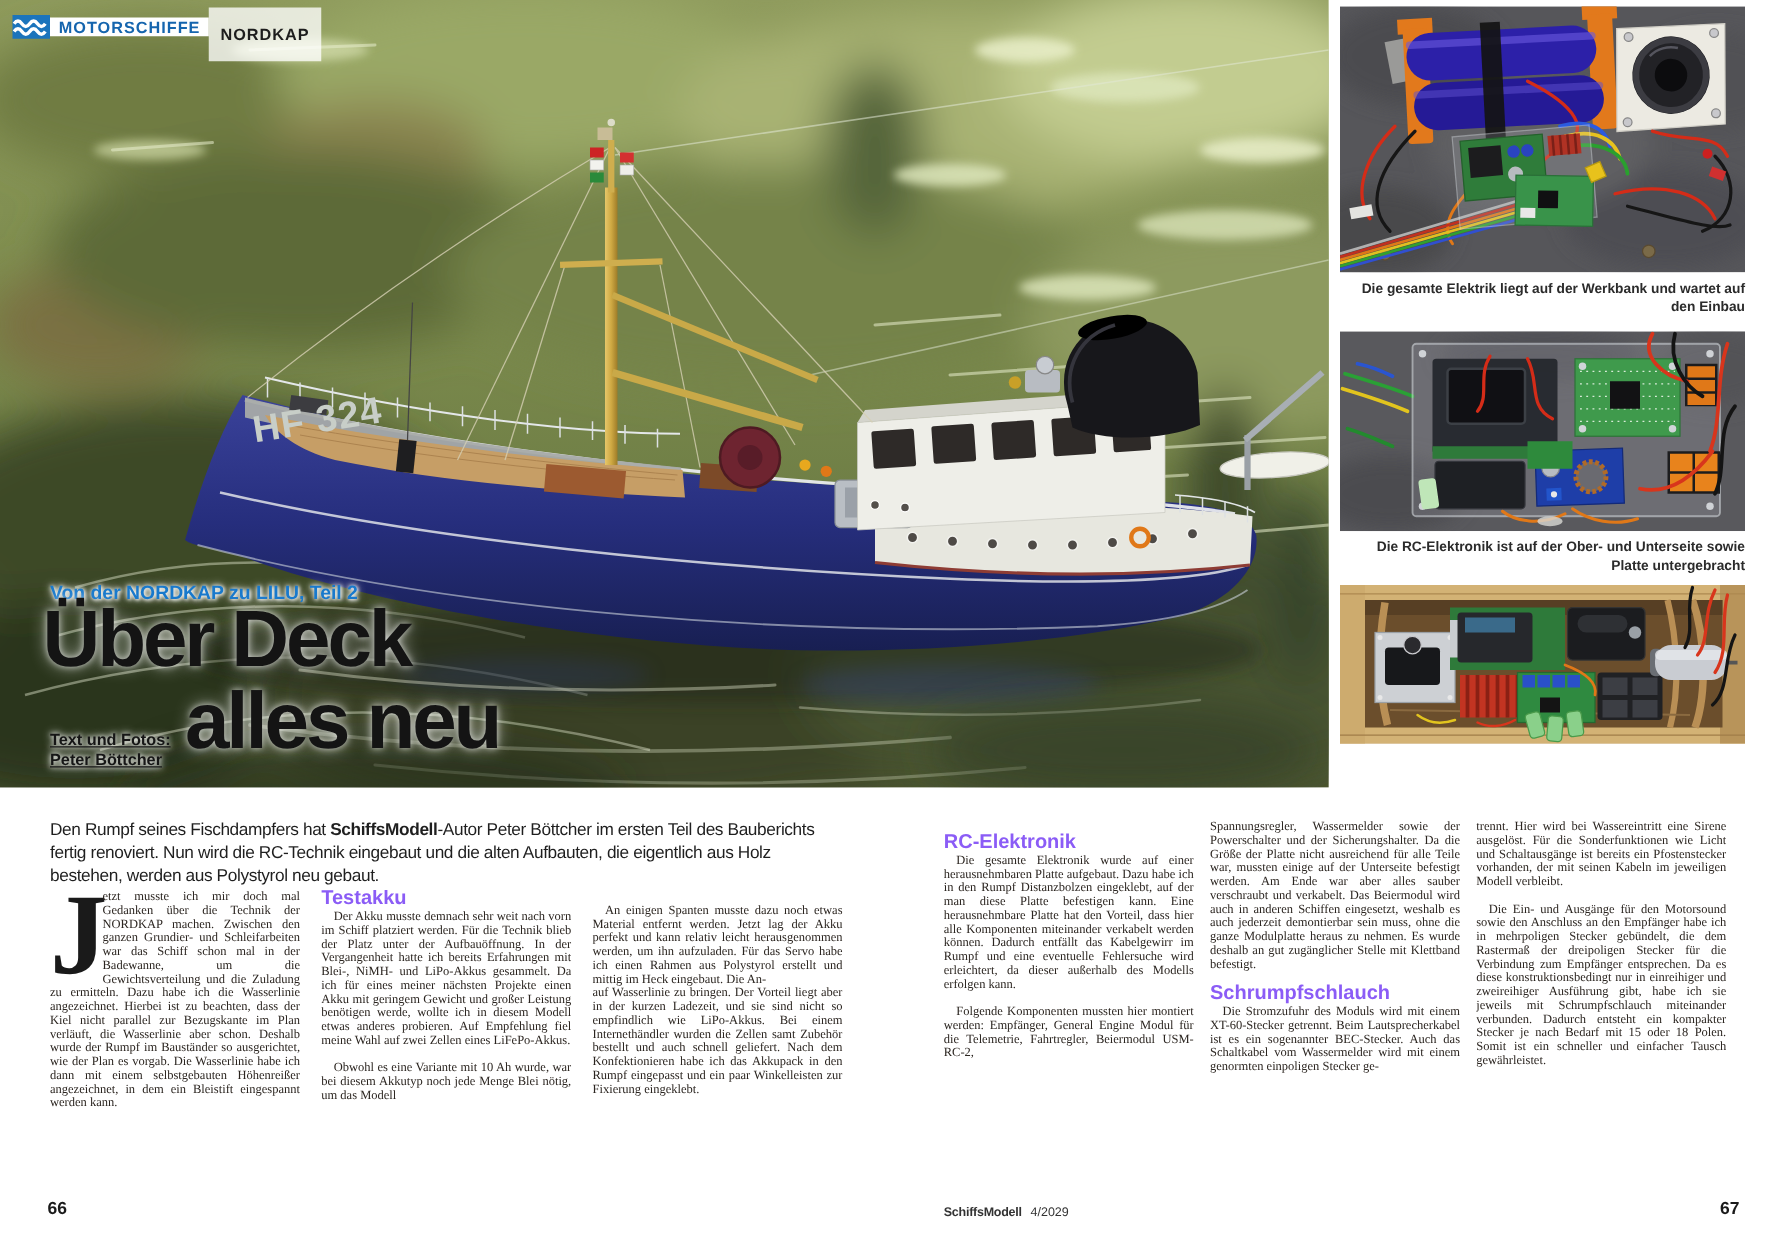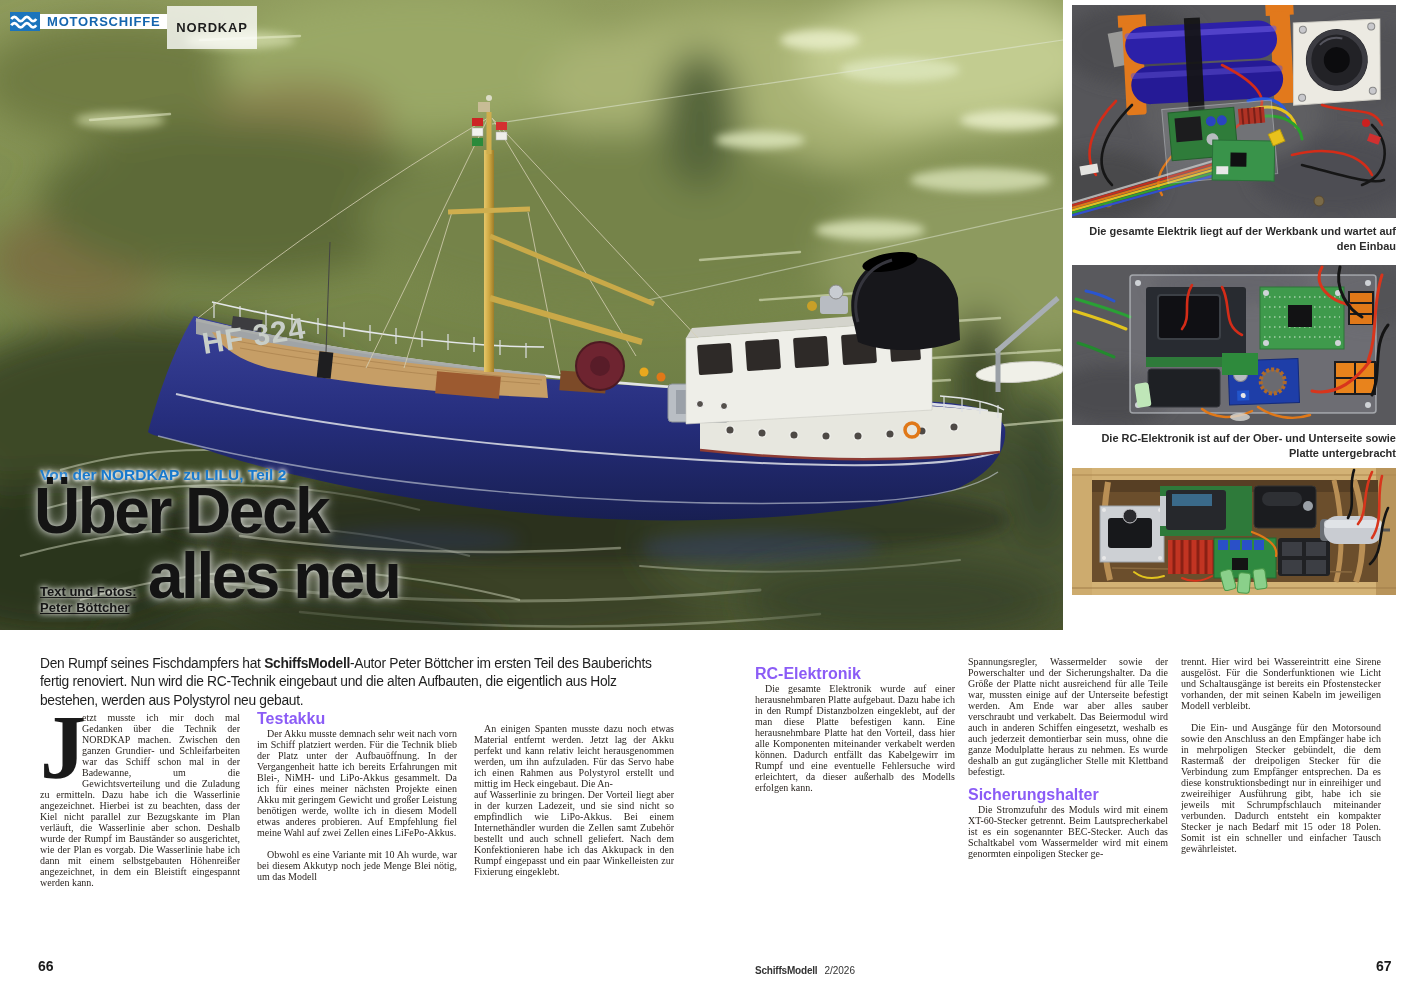--- a/index.html
+++ b/index.html
@@ -299,25 +299,26 @@
   </section>
 
   <section class="body-col" style="left:474px;top:712px;width:200px;height:253px;">
     <p class="body-para gap">An einigen Spanten musste dazu noch etwas Material entfernt werden. Jetzt lag der Akku perfekt und kann relativ leicht herausgenommen werden, um ihn aufzuladen. Für das Servo habe ich einen Rahmen aus Polystyrol erstellt und mittig im Heck eingebaut. Die An-</p>
     <p class="body-para no-indent">auf Wasserlinie zu bringen. Der Vorteil liegt aber in der kurzen Ladezeit, und sie sind nicht so empfindlich wie LiPo-Akkus. Bei einem Internethändler wurden die Zellen samt Zubehör bestellt und auch schnell geliefert. Nach dem Konfektionieren habe ich das Akkupack in den Rumpf eingepasst und ein paar Winkelleisten zur Fixierung eingeklebt.</p>
   </section>
 
   <section class="body-col" style="left:755px;top:656px;width:200px;height:303px;">
     <h3 class="col-heading mid">RC-Elektronik</h3>
     <p class="body-para">Die gesamte Elektronik wurde auf einer herausnehmbaren Platte aufgebaut. Dazu habe ich in den Rumpf Distanzbolzen eingeklebt, auf der man diese Platte befestigen kann. Eine herausnehmbare Platte hat den Vorteil, dass hier alle Komponenten miteinander verkabelt werden können. Dadurch entfällt das Kabelgewirr im Rumpf und eine eventuelle Fehlersuche wird erleichtert, da dieser außerhalb des Modells erfolgen kann.</p>
+    <p class="body-para gap">Folgende Komponenten mussten hier montiert werden: Empfänger, General Engine Modul für die Telemetrie, Fahrtregler, Beiermodul USM-RC-2,</p>
   </section>
 
   <section class="body-col" style="left:968px;top:656px;width:200px;height:303px;">
     <p class="body-para no-indent">Spannungsregler, Wassermelder sowie der Powerschalter und der Sicherungshalter. Da die Größe der Platte nicht ausreichend für alle Teile war, mussten einige auf der Unterseite befestigt werden. Am Ende war aber alles sauber verschraubt und verkabelt. Das Beiermodul wird auch in anderen Schiffen eingesetzt, weshalb es auch jederzeit demontierbar sein muss, ohne die ganze Modulplatte heraus zu nehmen. Es wurde deshalb an gut zugänglicher Stelle mit Klettband befestigt.</p>
-    <h3 class="col-heading mid">Sicherungshalter</h3>
+    <h3 class="col-heading mid">Schrumpfschlauch</h3>
     <p class="body-para">Die Stromzufuhr des Moduls wird mit einem XT-60-Stecker getrennt. Beim Lautsprecherkabel ist es ein sogenannter BEC-Stecker. Auch das Schaltkabel vom Wassermelder wird mit einem genormten einpoligen Stecker ge-</p>
   </section>
 
   <section class="body-col" style="left:1181px;top:656px;width:200px;height:303px;">
     <p class="body-para no-indent">trennt. Hier wird bei Wassereintritt eine Sirene ausgelöst. Für die Sonderfunktionen wie Licht und Schaltausgänge ist bereits ein Pfostenstecker vorhanden, der mit seinen Kabeln im jeweiligen Modell verbleibt.</p>
     <p class="body-para gap">Die Ein- und Ausgänge für den Motorsound sowie den Anschluss an den Empfänger habe ich in mehrpoligen Stecker gebündelt, die dem Rastermaß der dreipoligen Stecker für die Verbindung zum Empfänger entsprechen. Da es diese konstruktionsbedingt nur in einreihiger und zweireihiger Ausführung gibt, habe ich sie jeweils mit Schrumpfschlauch miteinander verbunden. Dadurch entsteht ein kompakter Stecker je nach Bedarf mit 15 oder 18 Polen. Somit ist ein schneller und einfacher Tausch gewährleistet.</p>
   </section>
 
   <div class="ph" style="top:5px;height:213px;">
     <svg viewBox="0 0 324 213" preserveAspectRatio="none">
@@ -563,17 +564,17 @@
         <path d="M316,40 C306,60 312,84 298,96" stroke="#141414" stroke-width="2.6"></path>
         <path d="M180,64 C196,70 206,78 204,88" stroke="#e07818" stroke-width="2.2"></path>
         <path d="M92,108 C80,112 70,110 62,104" stroke="#e2c41e" stroke-width="2"></path>
         <path d="M140,108 C130,114 118,114 110,110" stroke="#d8351c" stroke-width="2"></path>
       </g>
     </svg>
   </div>
 
   <div class="folio" style="left:38px;top:958px;">66</div>
   <div class="folio-center">
-    <span class="mag">SchiffsModell</span><span class="iss">2/2026</span>
+    <span class="mag">SchiffsModell</span><span class="iss">4/2029</span>
   </div>
   <div class="folio" style="left:1376px;top:958px;">67</div>
 
 </div>
 
 </body></html>

